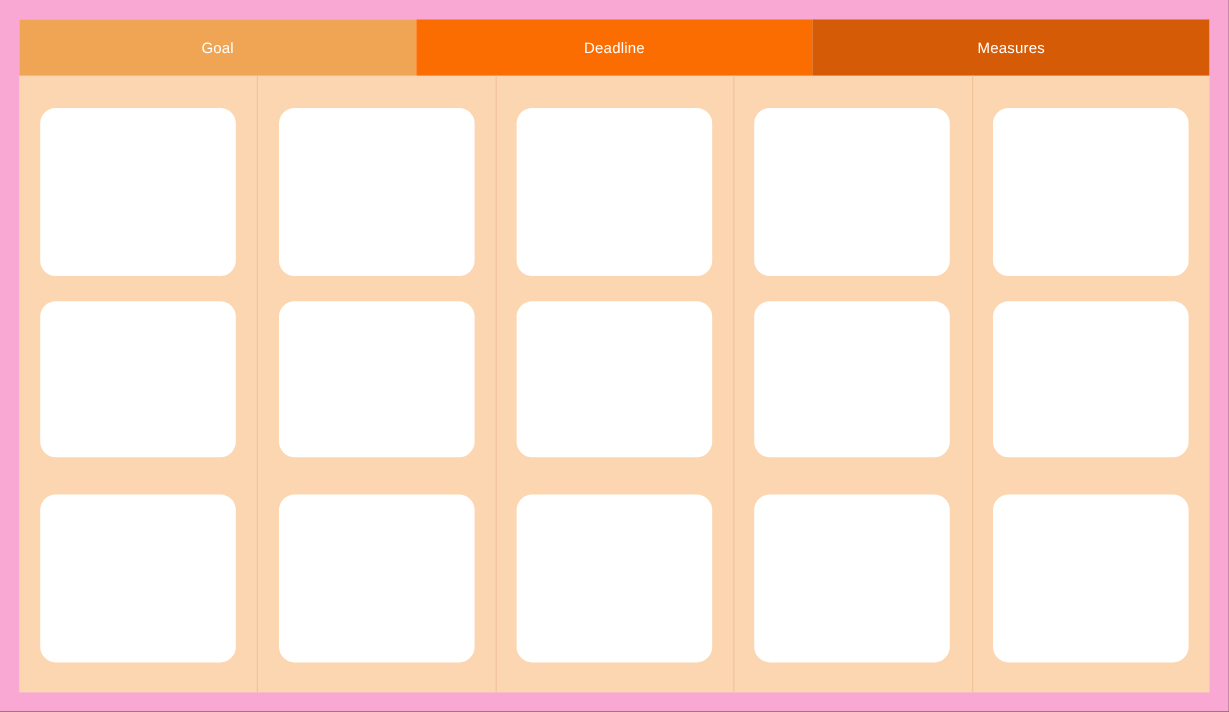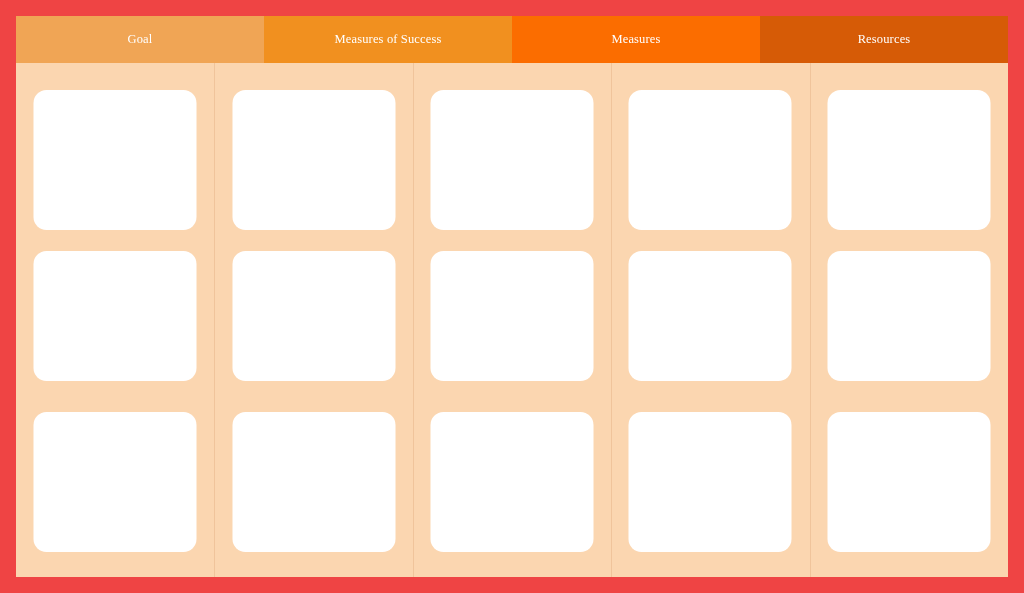--- a/index.html
+++ b/index.html
@@ -14,22 +14,21 @@
     font-family: "Liberation Sans", sans-serif;
   }
 
   
   #canvas-frame {
     position: absolute;
     left: 0;
     top: 0;
     width: 1024px;
     height: 593px;
-    background: #ef4444;
-    font-family: Liberation Serif, serif;
+    background: #f9a8d4;
   }
 
   #board {
     position: absolute;
     left: 16px;
     top: 16px;
     width: 992px;
     height: 561px;
     background: #FBD6B0;
     overflow: hidden;
@@ -113,28 +112,25 @@
 </head>
 <body>
 
 <div id="canvas-frame">
   <div id="board" style="background: rgb(251, 214, 176);">
 
     <div id="header-row">
       <div class="header-cell" style="background: rgb(240, 165, 85);">
         <span>Goal</span>
       </div>
-      <div class="header-cell" style="background: rgb(241, 144, 31);">
-        <span>Measures of Success</span>
-      </div>
       <div class="header-cell" style="background: rgb(251, 109, 0);">
-        <span>Measures</span>
+        <span>Deadline</span>
       </div>
       <div class="header-cell" style="background: rgb(214, 91, 6);">
-        <span>Resources</span>
+        <span>Measures</span>
       </div>
     </div>
 
     <div id="body-grid">
 
       <div class="body-column">
         <div class="cell-card row-0" style="background: rgb(255, 255, 255);">
           <span class="cell-text"></span>
         </div>
         <div class="cell-card row-1" style="background: rgb(255, 255, 255);">

